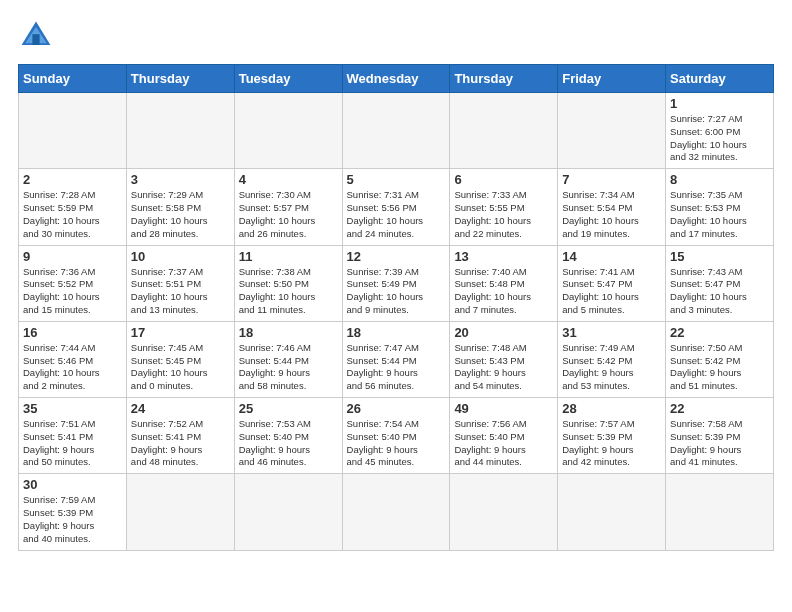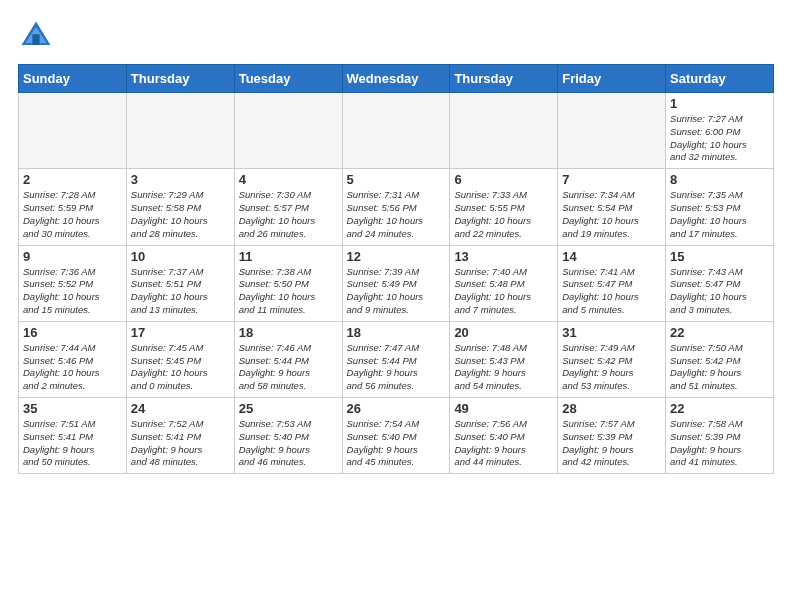--- a/index.html
+++ b/index.html
@@ -82,21 +82,20 @@
       font-size: 13px;
       font-weight: bold;
       color: #333;
       display: block;
       margin-bottom: 2px;
     }
     .day-info {
       font-size: 9.5px;
       color: #333;
       line-height: 1.35;
-      font-style: italic;
     }
     .calendar tr:nth-child(even) td:not(.empty) {
       background: #fff;
     }
   </style>
 </head>
 <body>
 
 <div class="page">
   <div class="header">
@@ -255,15 +254,27 @@
           </td>
           <td>
             <span class="day-num">28</span>
             <div class="day-info">Sunrise: 7:57 AM<br>Sunset: 5:39 PM<br>Daylight: 9 hours<br>and 42 minutes.</div>
           </td>
           <td>
             <span class="day-num">22</span>
             <div class="day-info">Sunrise: 7:58 AM<br>Sunset: 5:39 PM<br>Daylight: 9 hours<br>and 41 minutes.</div>
           </td>
         </tr>
+        <tr>
+          <td>
+            <span class="day-num">30</span>
+            <div class="day-info">Sunrise: 7:59 AM<br>Sunset: 5:39 PM<br>Daylight: 9 hours<br>and 40 minutes.</div>
+          </td>
+          <td class="empty"></td>
+          <td class="empty"></td>
+          <td class="empty"></td>
+          <td class="empty"></td>
+          <td class="empty"></td>
+          <td class="empty"></td>
+        </tr>
       </tbody>
   </table>
 </div>
 
 </body></html>

